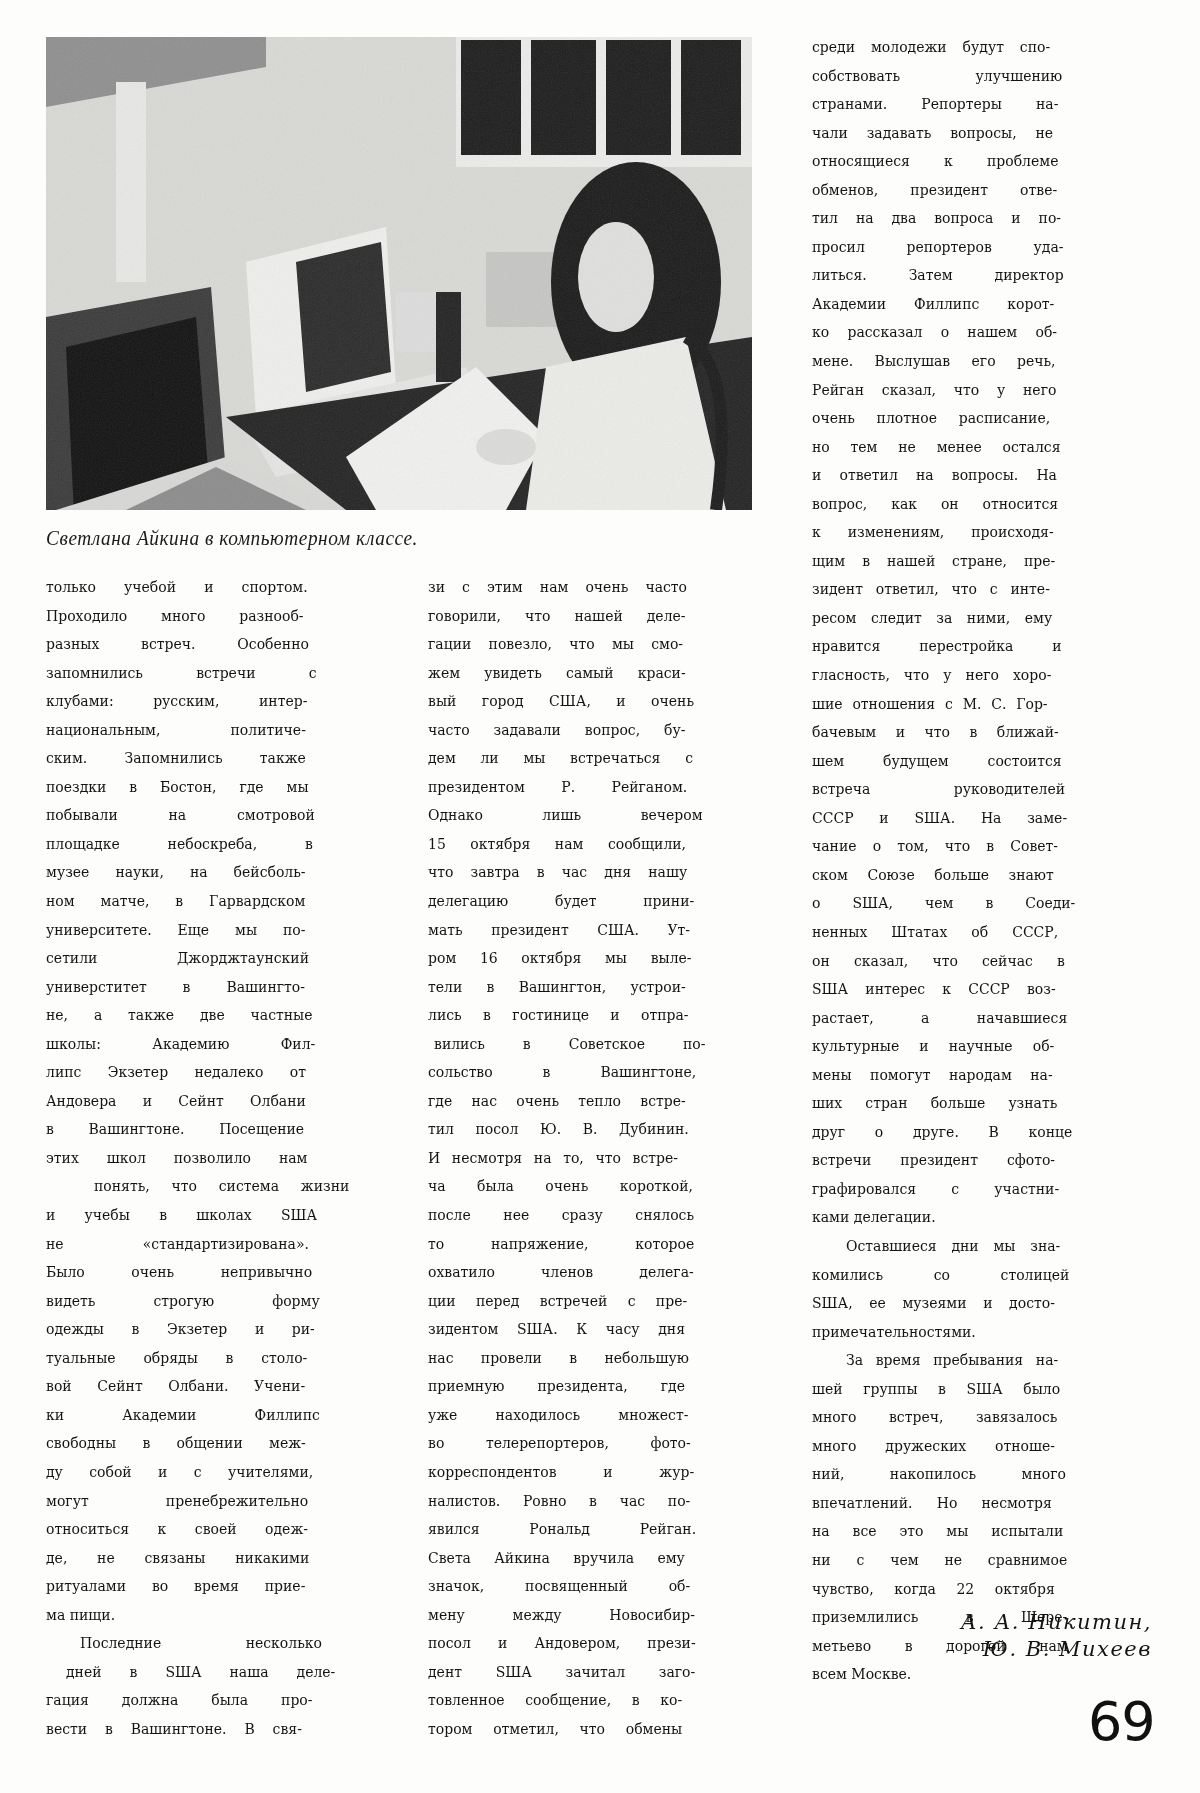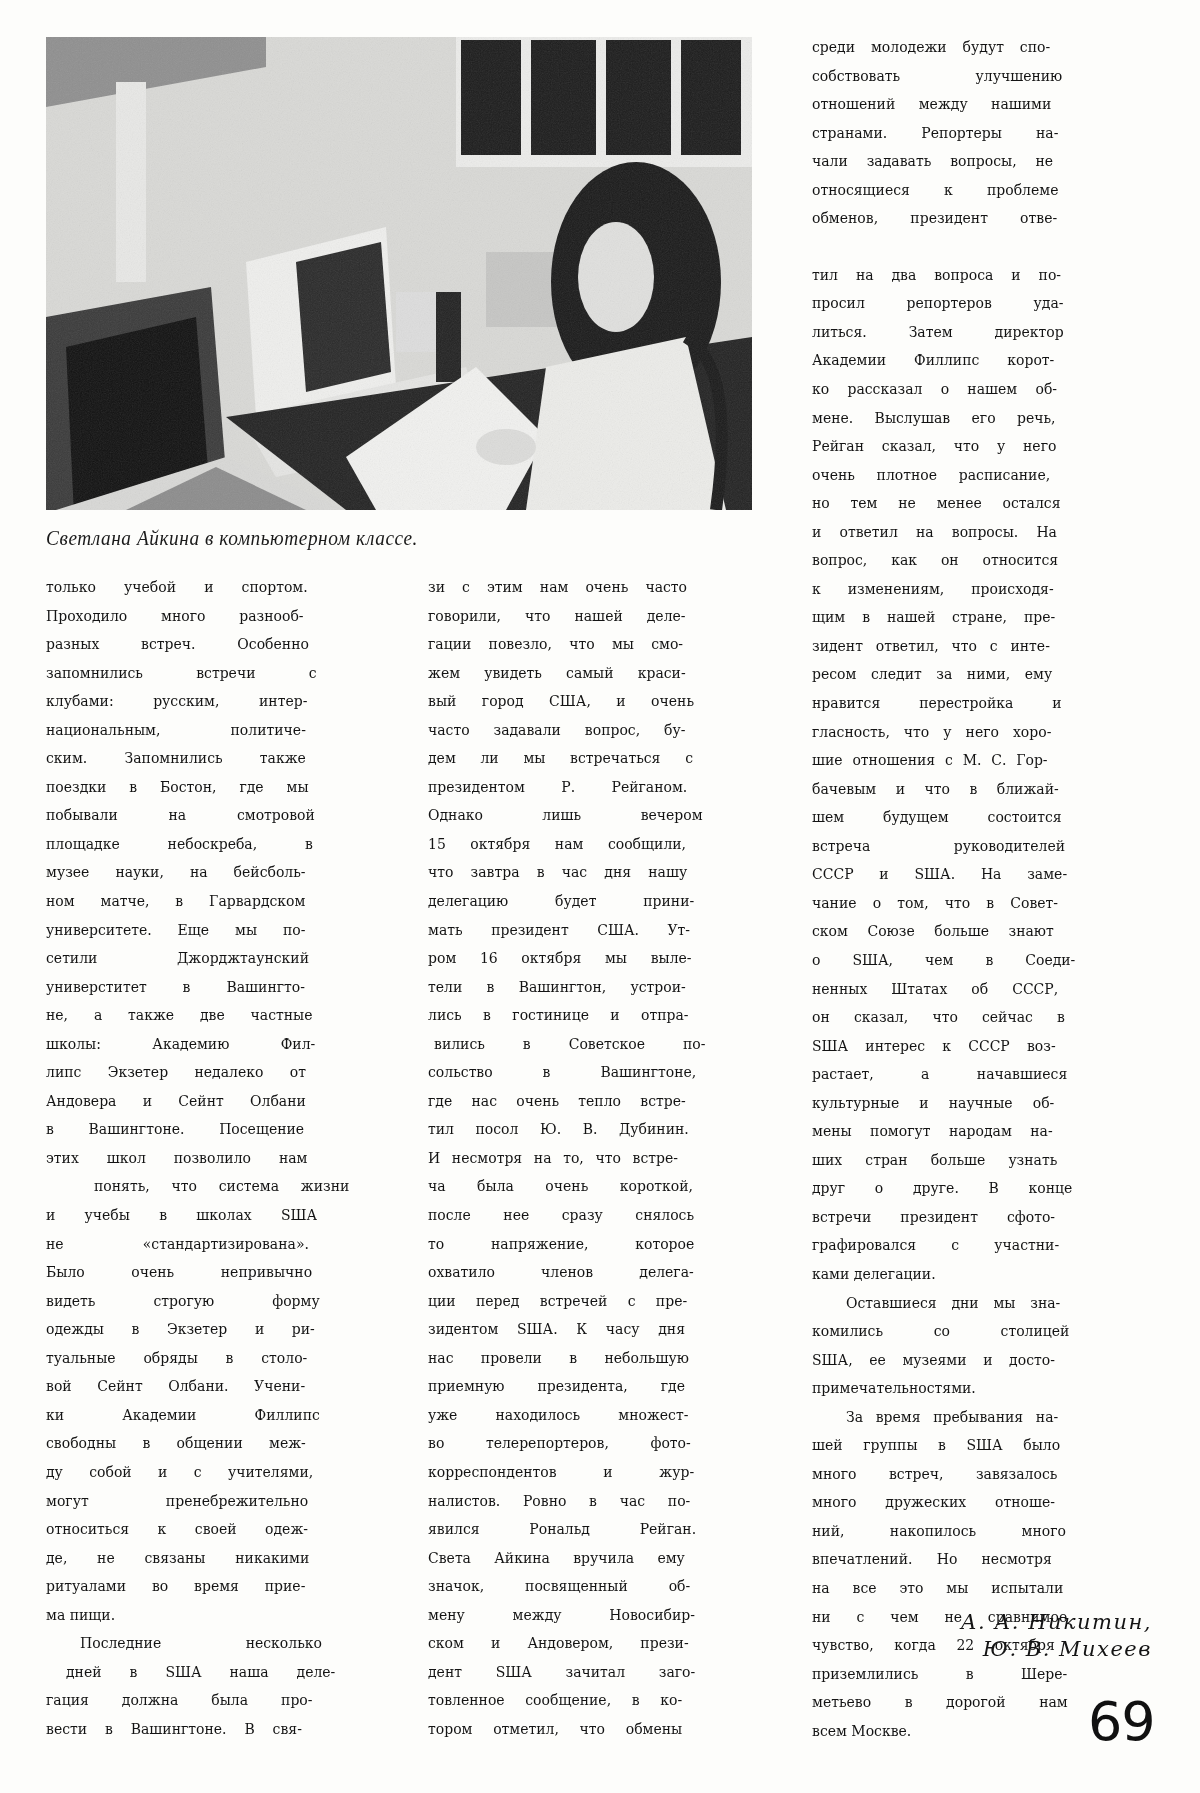--- a/index.html
+++ b/index.html
@@ -173,34 +173,33 @@
     <span class="ln" style="white-space: nowrap; word-spacing: 22.85px; text-align: left; text-align-last: left;">нас провели в небольшую</span>
     <span class="ln" style="white-space: nowrap; word-spacing: 28.48px; text-align: left; text-align-last: left;">приемную президента, где</span>
     <span class="ln" style="white-space: nowrap; word-spacing: 33.62px; text-align: left; text-align-last: left;">уже находилось множест-</span>
     <span class="ln" style="white-space: nowrap; word-spacing: 37.17px; text-align: left; text-align-last: left;">во телерепортеров, фото-</span>
     <span class="ln" style="white-space: nowrap; word-spacing: 42.26px; text-align: left; text-align-last: left;">корреспондентов и жур-</span>
     <span class="ln" style="white-space: nowrap; word-spacing: 18.24px; text-align: left; text-align-last: left;">налистов. Ровно в час по-</span>
     <span class="ln" style="white-space: nowrap; word-spacing: 45.24px; text-align: left; text-align-last: left;">явился Рональд Рейган.</span>
     <span class="ln" style="white-space: nowrap; word-spacing: 18.83px; text-align: left; text-align-last: left;">Света Айкина вручила ему</span>
     <span class="ln" style="white-space: nowrap; word-spacing: 36.42px; text-align: left; text-align-last: left;">значок, посвященный об-</span>
     <span class="ln" style="white-space: nowrap; word-spacing: 43.4px; text-align: left; text-align-last: left;">мену между Новосибир-</span>
-    <span class="ln" style="white-space: nowrap; word-spacing: 22.63px; text-align: left; text-align-last: left;">ском и Андовером, прези-</span>
+    <span class="ln" style="white-space: nowrap; word-spacing: 22.63px; text-align: left; text-align-last: left;">посол и Андовером, прези-</span>
     <span class="ln" style="white-space: nowrap; word-spacing: 29.23px; text-align: left; text-align-last: left;">дент ЅША зачитал заго-</span>
     <span class="ln" style="white-space: nowrap; word-spacing: 16.21px; text-align: left; text-align-last: left;">товленное сообщение, в ко-</span>
     <span class="ln" style="white-space: nowrap; word-spacing: 16.24px; text-align: left; text-align-last: left;">тором отметил, что обмены</span>
   </div>
 <div class="col" id="col-right">
     <span class="ln" style="white-space: nowrap; word-spacing: 11.46px; text-align: left; text-align-last: left;">среди молодежи будут спо-</span>
     <span class="ln" style="white-space: nowrap; word-spacing: 70.88px; text-align: left; text-align-last: left;">собствовать улучшению</span>
-    <span class="ln" style="white-space: nowrap; word-spacing: 19.03px; text-align: left; text-align-last: left;">отношений между нашими</span>
     <span class="ln" style="white-space: nowrap; word-spacing: 29.66px; text-align: left; text-align-last: left;">странами. Репортеры на-</span>
     <span class="ln" style="white-space: nowrap; word-spacing: 14.43px; text-align: left; text-align-last: left;">чали задавать вопросы, не</span>
     <span class="ln" style="white-space: nowrap; word-spacing: 29.7px; text-align: left; text-align-last: left;">относящиеся к проблеме</span>
     <span class="ln" style="white-space: nowrap; word-spacing: 27.78px; text-align: left; text-align-last: left;">обменов, президент отве-</span>
-    <span class="ln" style="white-space: nowrap; word-spacing: 13.46px; text-align: left; text-align-last: left; margin-top: 28px;">тил на два вопроса и по-</span>
+    <span class="ln" style="white-space: nowrap; word-spacing: 13.46px; text-align: left; text-align-last: left;">тил на два вопроса и по-</span>
     <span class="ln" style="white-space: nowrap; word-spacing: 37.33px; text-align: left; text-align-last: left;">просил репортеров уда-</span>
     <span class="ln" style="white-space: nowrap; word-spacing: 37.48px; text-align: left; text-align-last: left;">литься. Затем директор</span>
     <span class="ln" style="white-space: nowrap; word-spacing: 23.49px; text-align: left; text-align-last: left;">Академии Филлипс корот-</span>
     <span class="ln" style="white-space: nowrap; word-spacing: 13.81px; text-align: left; text-align-last: left;">ко рассказал о нашем об-</span>
     <span class="ln" style="white-space: nowrap; word-spacing: 16.9px; text-align: left; text-align-last: left;">мене. Выслушав его речь,</span>
     <span class="ln" style="white-space: nowrap; word-spacing: 13.31px; text-align: left; text-align-last: left;">Рейган сказал, что у него</span>
     <span class="ln" style="white-space: nowrap; word-spacing: 17.25px; text-align: left; text-align-last: left;">очень плотное расписание,</span>
     <span class="ln" style="white-space: nowrap; word-spacing: 16.34px; text-align: left; text-align-last: left;">но тем не менее остался</span>
     <span class="ln" style="white-space: nowrap; word-spacing: 13.7px; text-align: left; text-align-last: left;">и ответил на вопросы. На</span>
     <span class="ln" style="white-space: nowrap; word-spacing: 19.43px; text-align: left; text-align-last: left;">вопрос, как он относится</span>

